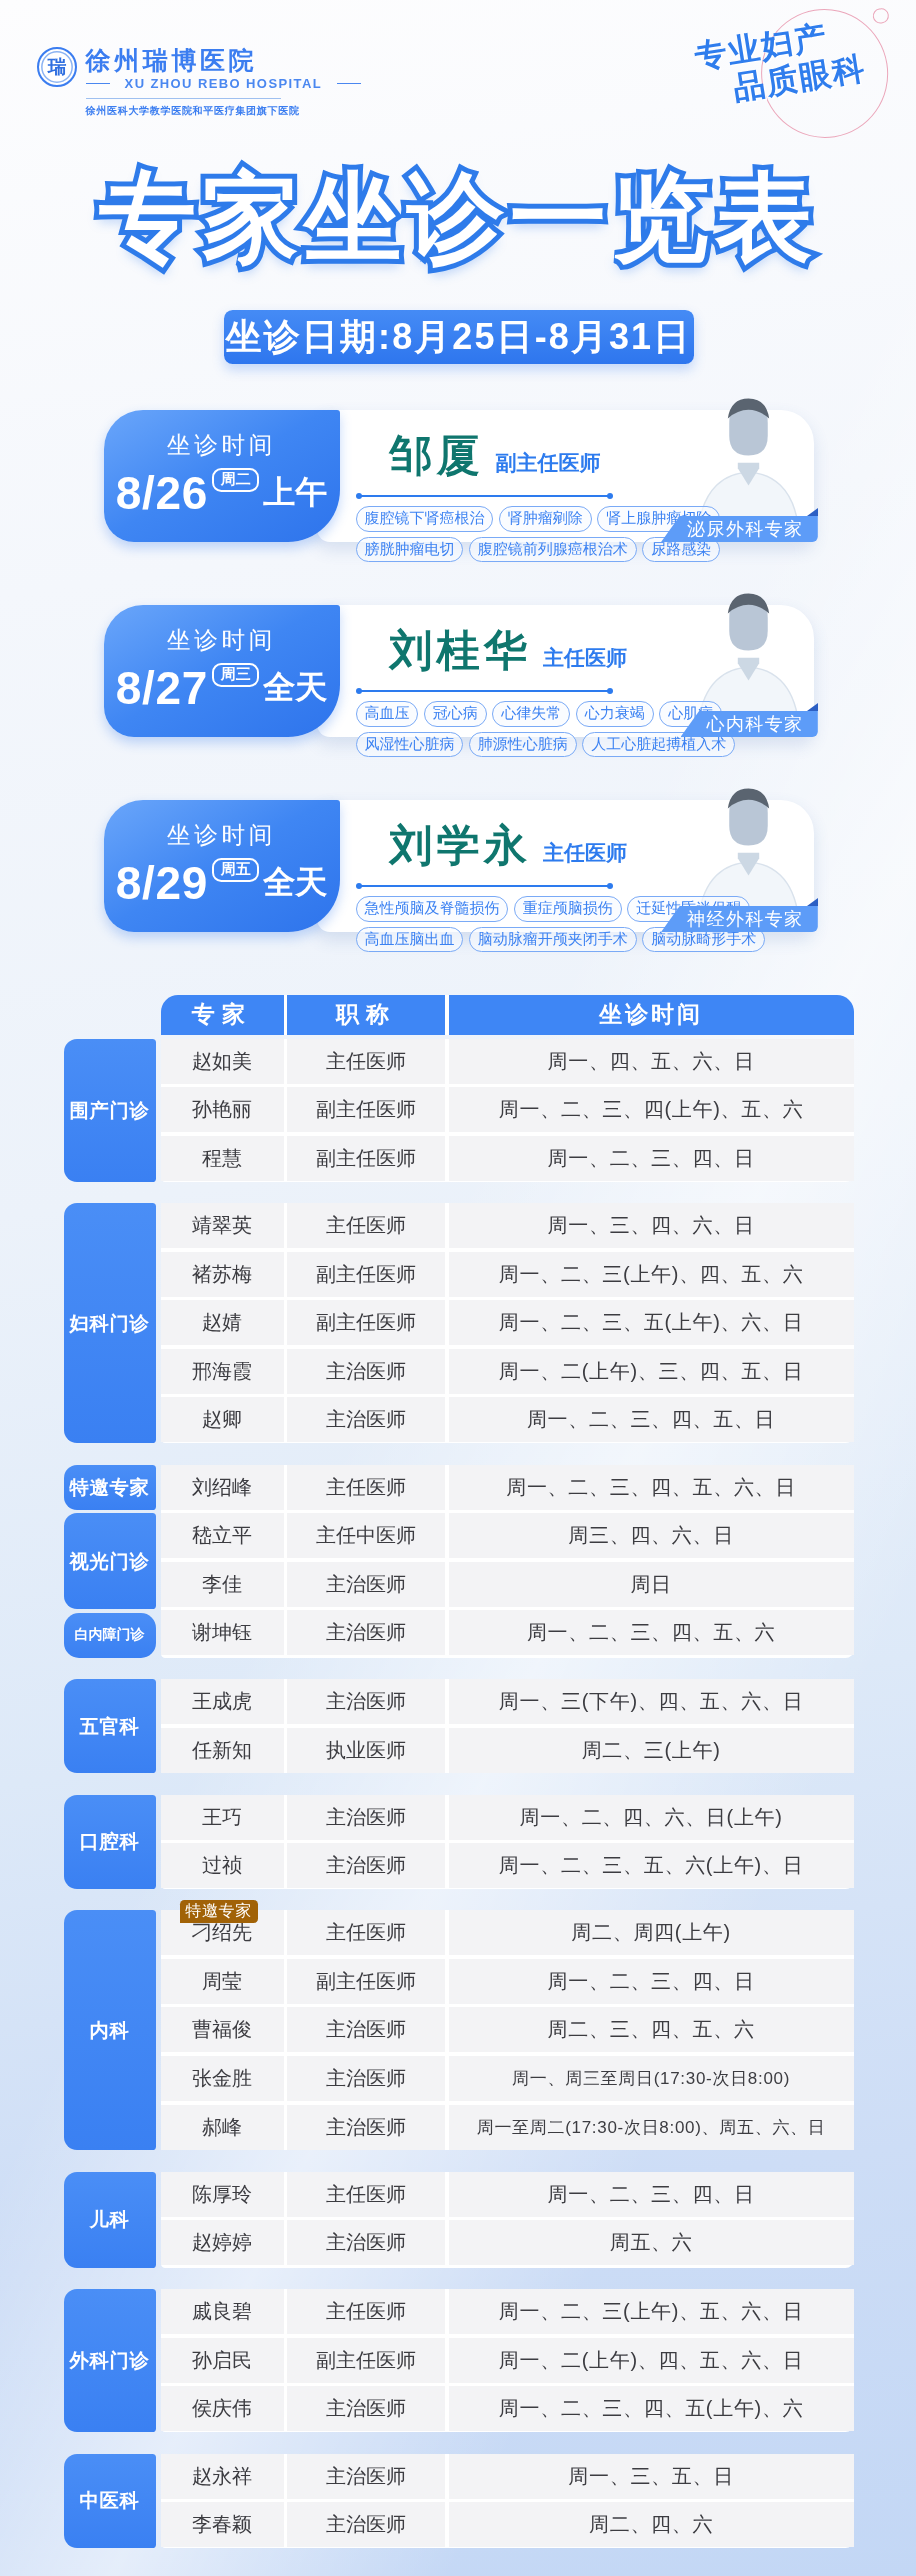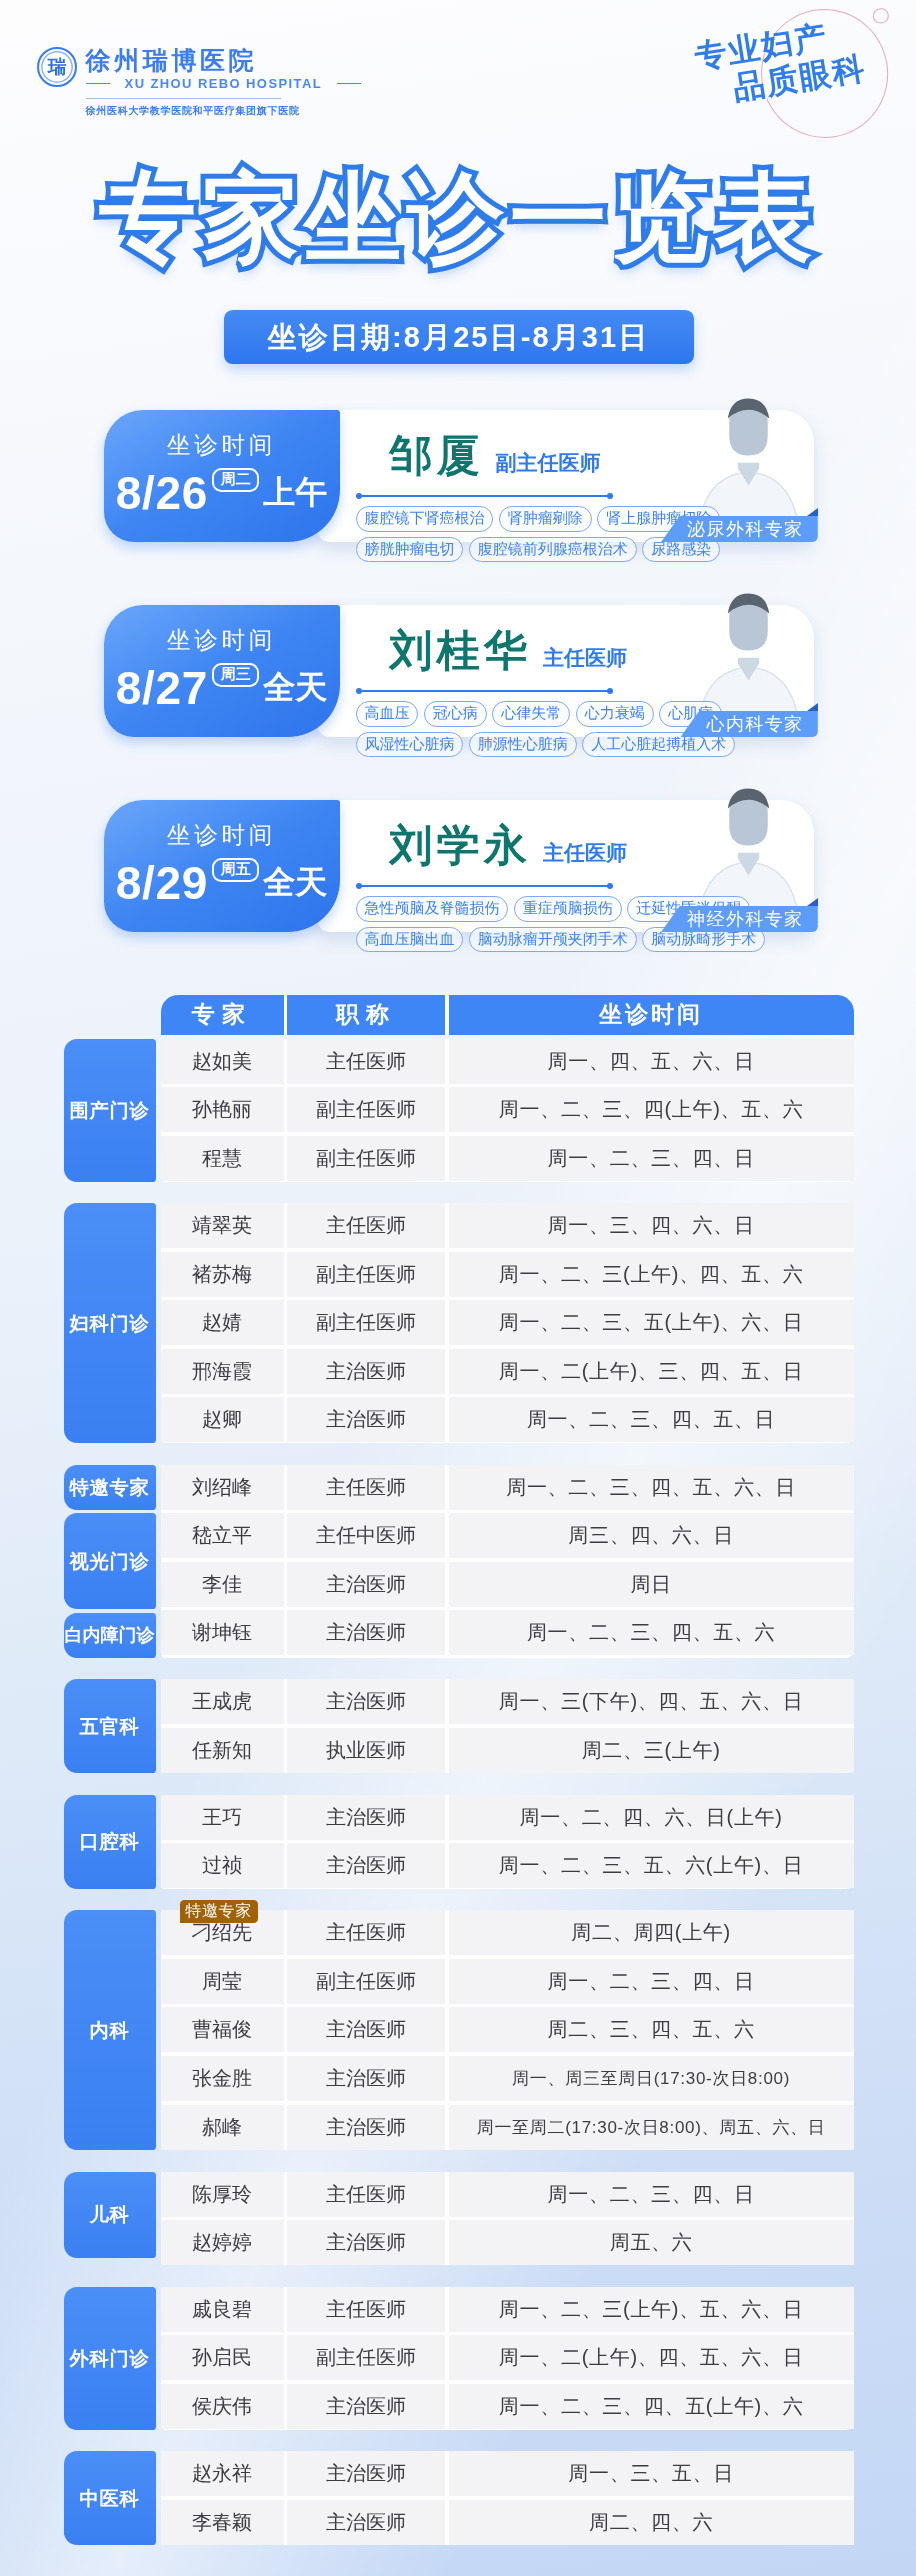--- a/index.html
+++ b/index.html
@@ -30,21 +30,21 @@
   .slogan .l2{ margin-left:33px;}
 
   
   .title{ position:relative; margin-top:42px; height:116px; line-height:116px; text-align:center;
     font-size:97px; font-weight:bold; letter-spacing:5.7px; z-index:1;}
   .t-stroke{ position:absolute; left:0; right:0; color:#2e7bea; -webkit-text-stroke:10px #2e7bea;
     text-shadow:0 7.2px 11.5px rgba(46,123,234,.35);}
   .t-fill{ position:relative; color:#fff;}
 
   .banner{ width:470px; height:54px; margin:34px auto 0; background:linear-gradient(180deg,#458bf5,#2e76ee);
-    border-radius:8.6px; color:#fff; font-size:29px; font-weight:bold; text-align:center; line-height:54px;
+    border-radius:8.6px; color:#fff; font-size:36px; font-weight:bold; text-align:center; line-height:54px;
     letter-spacing:2.1px; box-shadow:0 5.7px 11.5px rgba(46,118,238,.25); position:relative; z-index:1;}
 
   
   .cards{ margin-top:46px; position:relative; z-index:1;}
   .card{ position:relative; width:710px; height:132px; margin:0 auto 63px;}
   .panel-right{ position:absolute; left:213px; right:0; top:0; height:132px; background:#fff;
     border-radius:13px 33px 13px 13px; box-shadow:0 7.2px 15.8px rgba(61,108,180,.16);}
   .panel-left{ position:absolute; left:0; top:0; width:236px; height:132px;
     background:linear-gradient(150deg,#6aa6fa 0%,#3f86f3 48%,#2e74ec 100%);
     border-radius:39px 2.9px 52px 30px; z-index:2; box-shadow:0 5.7px 11.5px rgba(47,118,238,.28); color:#fff;}
@@ -73,21 +73,21 @@
   
   .table{ width:790px; margin:7.2px auto 0; position:relative; z-index:1;}
   .thead{ display:flex; gap:3.6px; margin-left:97px; width:calc(100% - 97px); height:40px;
     background:#fff; border-radius:17px 17px 0 0; overflow:hidden; margin-bottom:3.6px;justify-content:flex-end;}
   .th{ background:#3e86f5; color:#fff; font-weight:bold; font-size:23px; display:flex; align-items:center; justify-content:center;}
   .th-0{ width:123px; letter-spacing:7.2px;} .th-1{ width:158px; letter-spacing:7.2px;} .th-2{ flex:1; letter-spacing:2.9px;}
   .section{ display:flex; margin-bottom:21.5px;}
   .deptcol{ width:92px; margin-right:5px; display:flex; flex-direction:column; gap:3.6px;}
   .dept{ background:linear-gradient(180deg,#4a8ef6,#3a80f2); border-radius:13px 3.6px 3.6px 13px; color:#fff;
     font-weight:bold; font-size:19.3px; display:flex; align-items:center; justify-content:center; letter-spacing:0.7px;}
-  .dept.tight{ font-size:18px; letter-spacing:0;}
+  .dept.tight{ font-size:14px; letter-spacing:0;border-radius:15px;}
   .rowsbox{ flex:1; background:#fff; border-radius:4.3px 8.6px 8.6px 4.3px; display:flex; flex-direction:column; gap:3.6px; overflow:visible;}
   .row{ display:flex; gap:3.6px; height:45px;}
   .cell{ background:#f3f3f5; color:#3c3c41; font-size:20px; display:flex; align-items:center; justify-content:center;}
   .c-name{ width:123px; position:relative;}
   .c-title{ width:158px;}
   .c-time{ flex:1; letter-spacing:0.7px;}
   .c-time.small{ font-size:17px;}
   .special{ position:absolute; left:19px; top:-10.7px; background:#a16207; color:#fff; font-size:16px;
     padding:1.4px 5.7px; border-radius:4.3px 4.3px 4.3px 0; letter-spacing:0.7px; z-index:4;}
 </style>
@@ -386,21 +386,21 @@
             </div>
             <div class="row">
               <div class="cell c-name">郝峰</div>
               <div class="cell c-title">主治医师</div>
               <div class="cell c-time small">周一至周二(17:30-次日8:00)、周五、六、日</div>
             </div>
           </div>
         </div>
         <div class="section">
           <div class="deptcol">
-            <div class="dept" style="height: 86px;">儿科</div>
+            <div class="dept" style="height: 96px;">儿科</div>
           </div>
           <div class="rowsbox">
             <div class="row">
               <div class="cell c-name">陈厚玲</div>
               <div class="cell c-title">主任医师</div>
               <div class="cell c-time">周一、二、三、四、日</div>
             </div>
             <div class="row">
               <div class="cell c-name">赵婷婷</div>
               <div class="cell c-title">主治医师</div>

